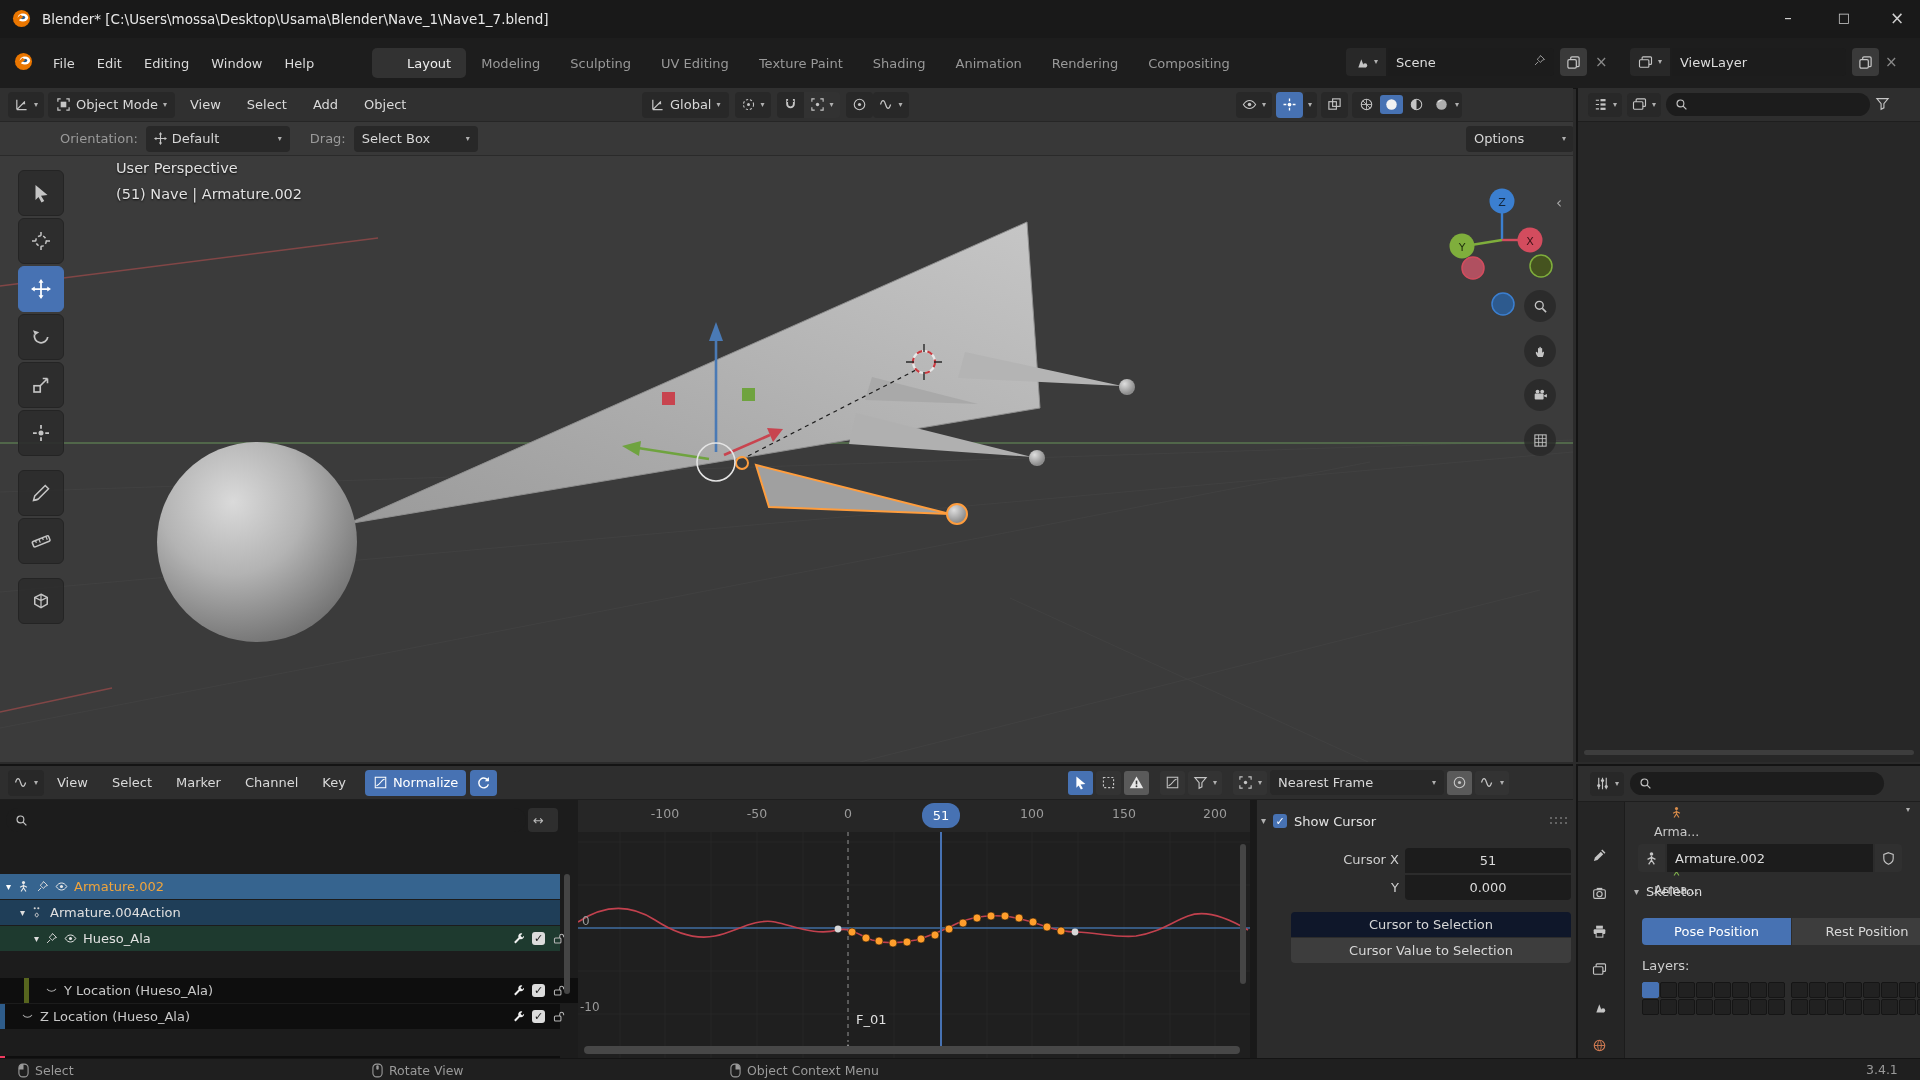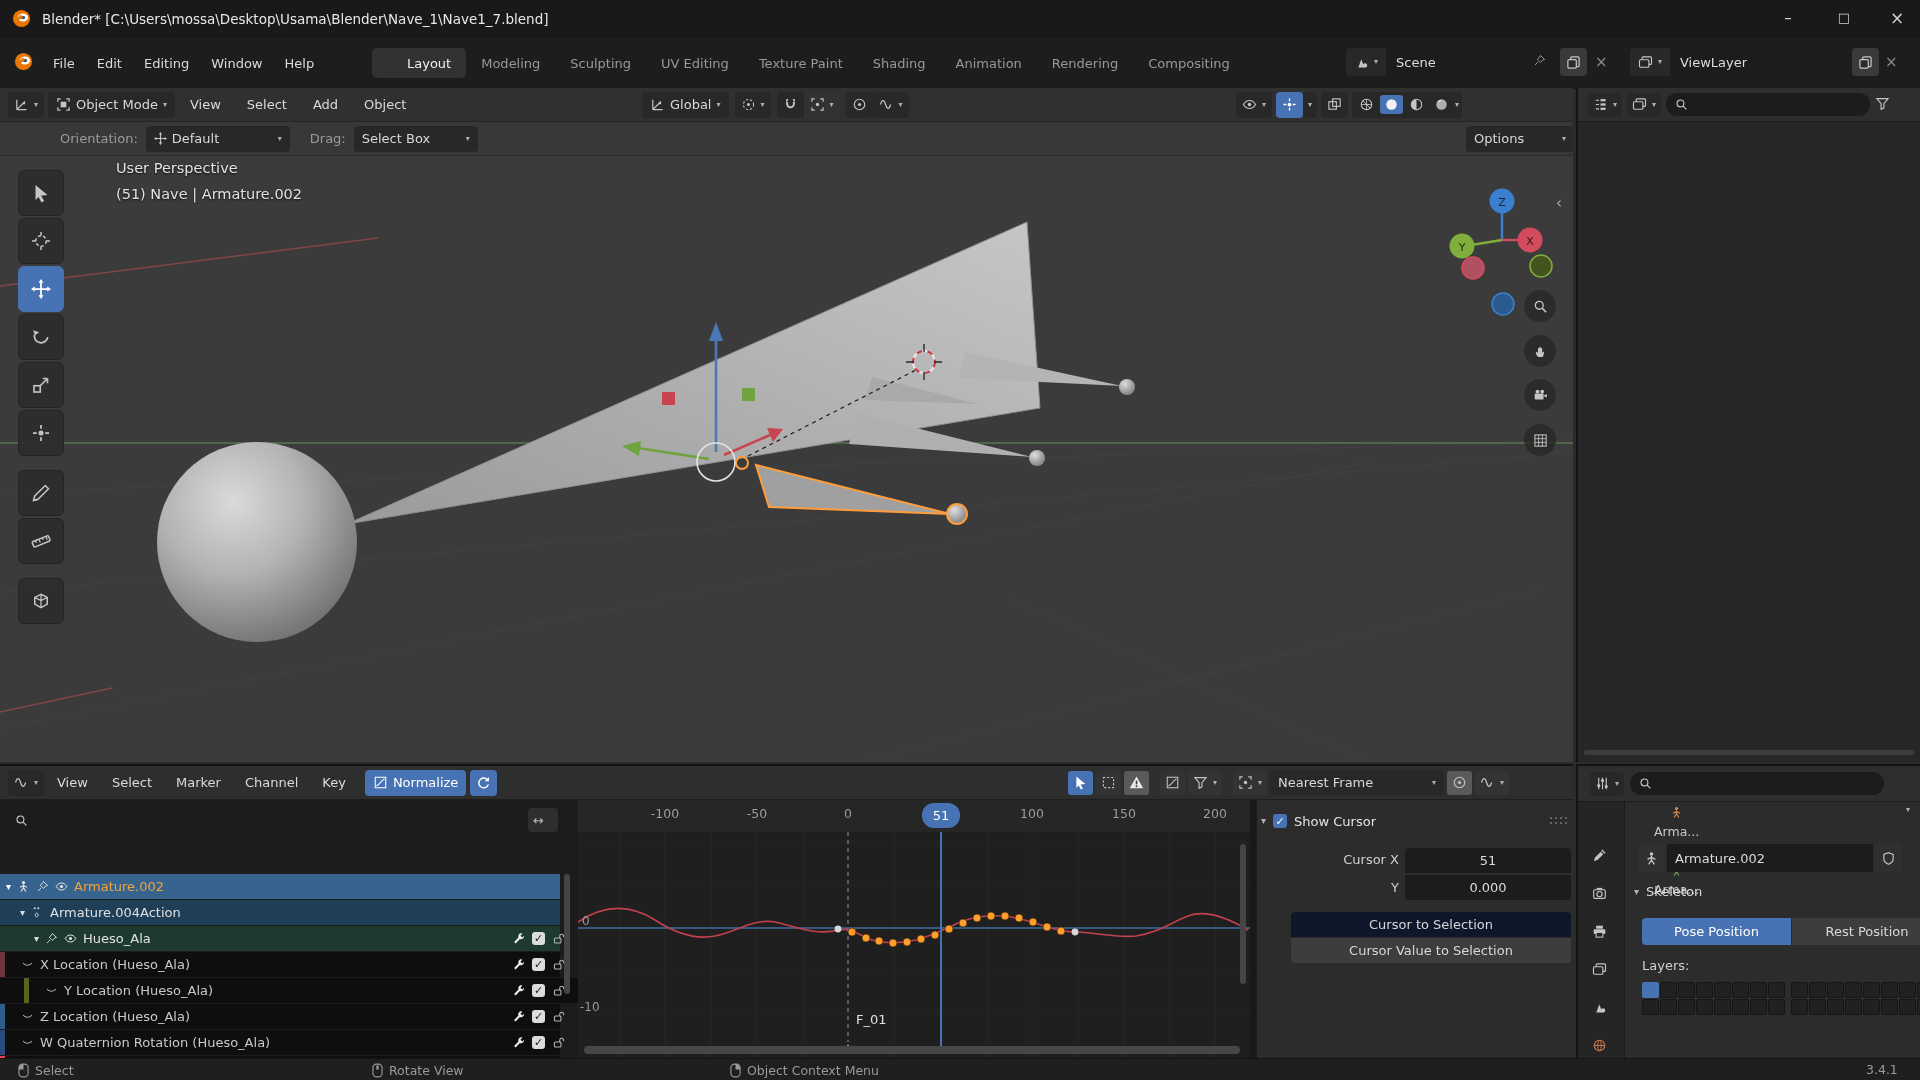--- a/index.html
+++ b/index.html
@@ -792,36 +792,20 @@
           <svg class="ic sm" style="color:#f0f0f0;">
               <use href="#i-wrench"></use>
             </svg>
           <span class="cb" style="width:13px;height:13px;"></span>
           <svg class="ic sm" style="color:#b5b5b5;">
               <use href="#i-lock"></use>
             </svg>
         </span>
       </div>
 
-      <div class="chrow" style="top:152px;">
-        <span class="sw" style="background:#6e3540;"></span>
-        <svg class="ic sm" style="color:#b0b0b0;margin-left:10px;">
-            <use href="#i-fcurve"></use>
-          </svg>
-        <span style="color:#c8c8c8;">X Location (Hueso_Ala)</span>
-        <span class="chricons">
-          <svg class="ic sm" style="color:#f0f0f0;">
-              <use href="#i-wrench"></use>
-            </svg>
-          <span class="cb" style="width:13px;height:13px;"></span>
-          <svg class="ic sm" style="color:#b5b5b5;">
-              <use href="#i-lock"></use>
-            </svg>
-        </span>
-      </div>
       <div class="chrow" style="top:178px;padding-left:24px;">
         <span class="sw" style="background:#57651e;"></span>
         <svg class="ic sm" style="color:#b0b0b0;margin-left:10px;">
             <use href="#i-fcurve"></use>
           </svg>
         <span style="color:#c8c8c8;">Y Location (Hueso_Ala)</span>
         <span class="chricons">
           <svg class="ic sm" style="color:#f0f0f0;">
               <use href="#i-wrench"></use>
             </svg>
@@ -830,36 +814,20 @@
               <use href="#i-lock"></use>
             </svg>
         </span>
       </div>
       <div class="chrow" style="top:204px;">
         <span class="sw" style="background:#2e5c8a;"></span>
         <svg class="ic sm" style="color:#b0b0b0;margin-left:10px;">
             <use href="#i-fcurve"></use>
           </svg>
         <span style="color:#c8c8c8;">Z Location (Hueso_Ala)</span>
-        <span class="chricons">
-          <svg class="ic sm" style="color:#f0f0f0;">
-              <use href="#i-wrench"></use>
-            </svg>
-          <span class="cb" style="width:13px;height:13px;"></span>
-          <svg class="ic sm" style="color:#b5b5b5;">
-              <use href="#i-lock"></use>
-            </svg>
-        </span>
-      </div>
-      <div class="chrow" style="top:230px;">
-        <span class="sw" style="background:#2b4a7e;"></span>
-        <svg class="ic sm" style="color:#b0b0b0;margin-left:10px;">
-            <use href="#i-fcurve"></use>
-          </svg>
-        <span style="color:#c8c8c8;">W Quaternion Rotation (Hueso_Ala)</span>
         <span class="chricons">
           <svg class="ic sm" style="color:#f0f0f0;">
               <use href="#i-wrench"></use>
             </svg>
           <span class="cb" style="width:13px;height:13px;"></span>
           <svg class="ic sm" style="color:#b5b5b5;">
               <use href="#i-lock"></use>
             </svg>
         </span>
       </div>

